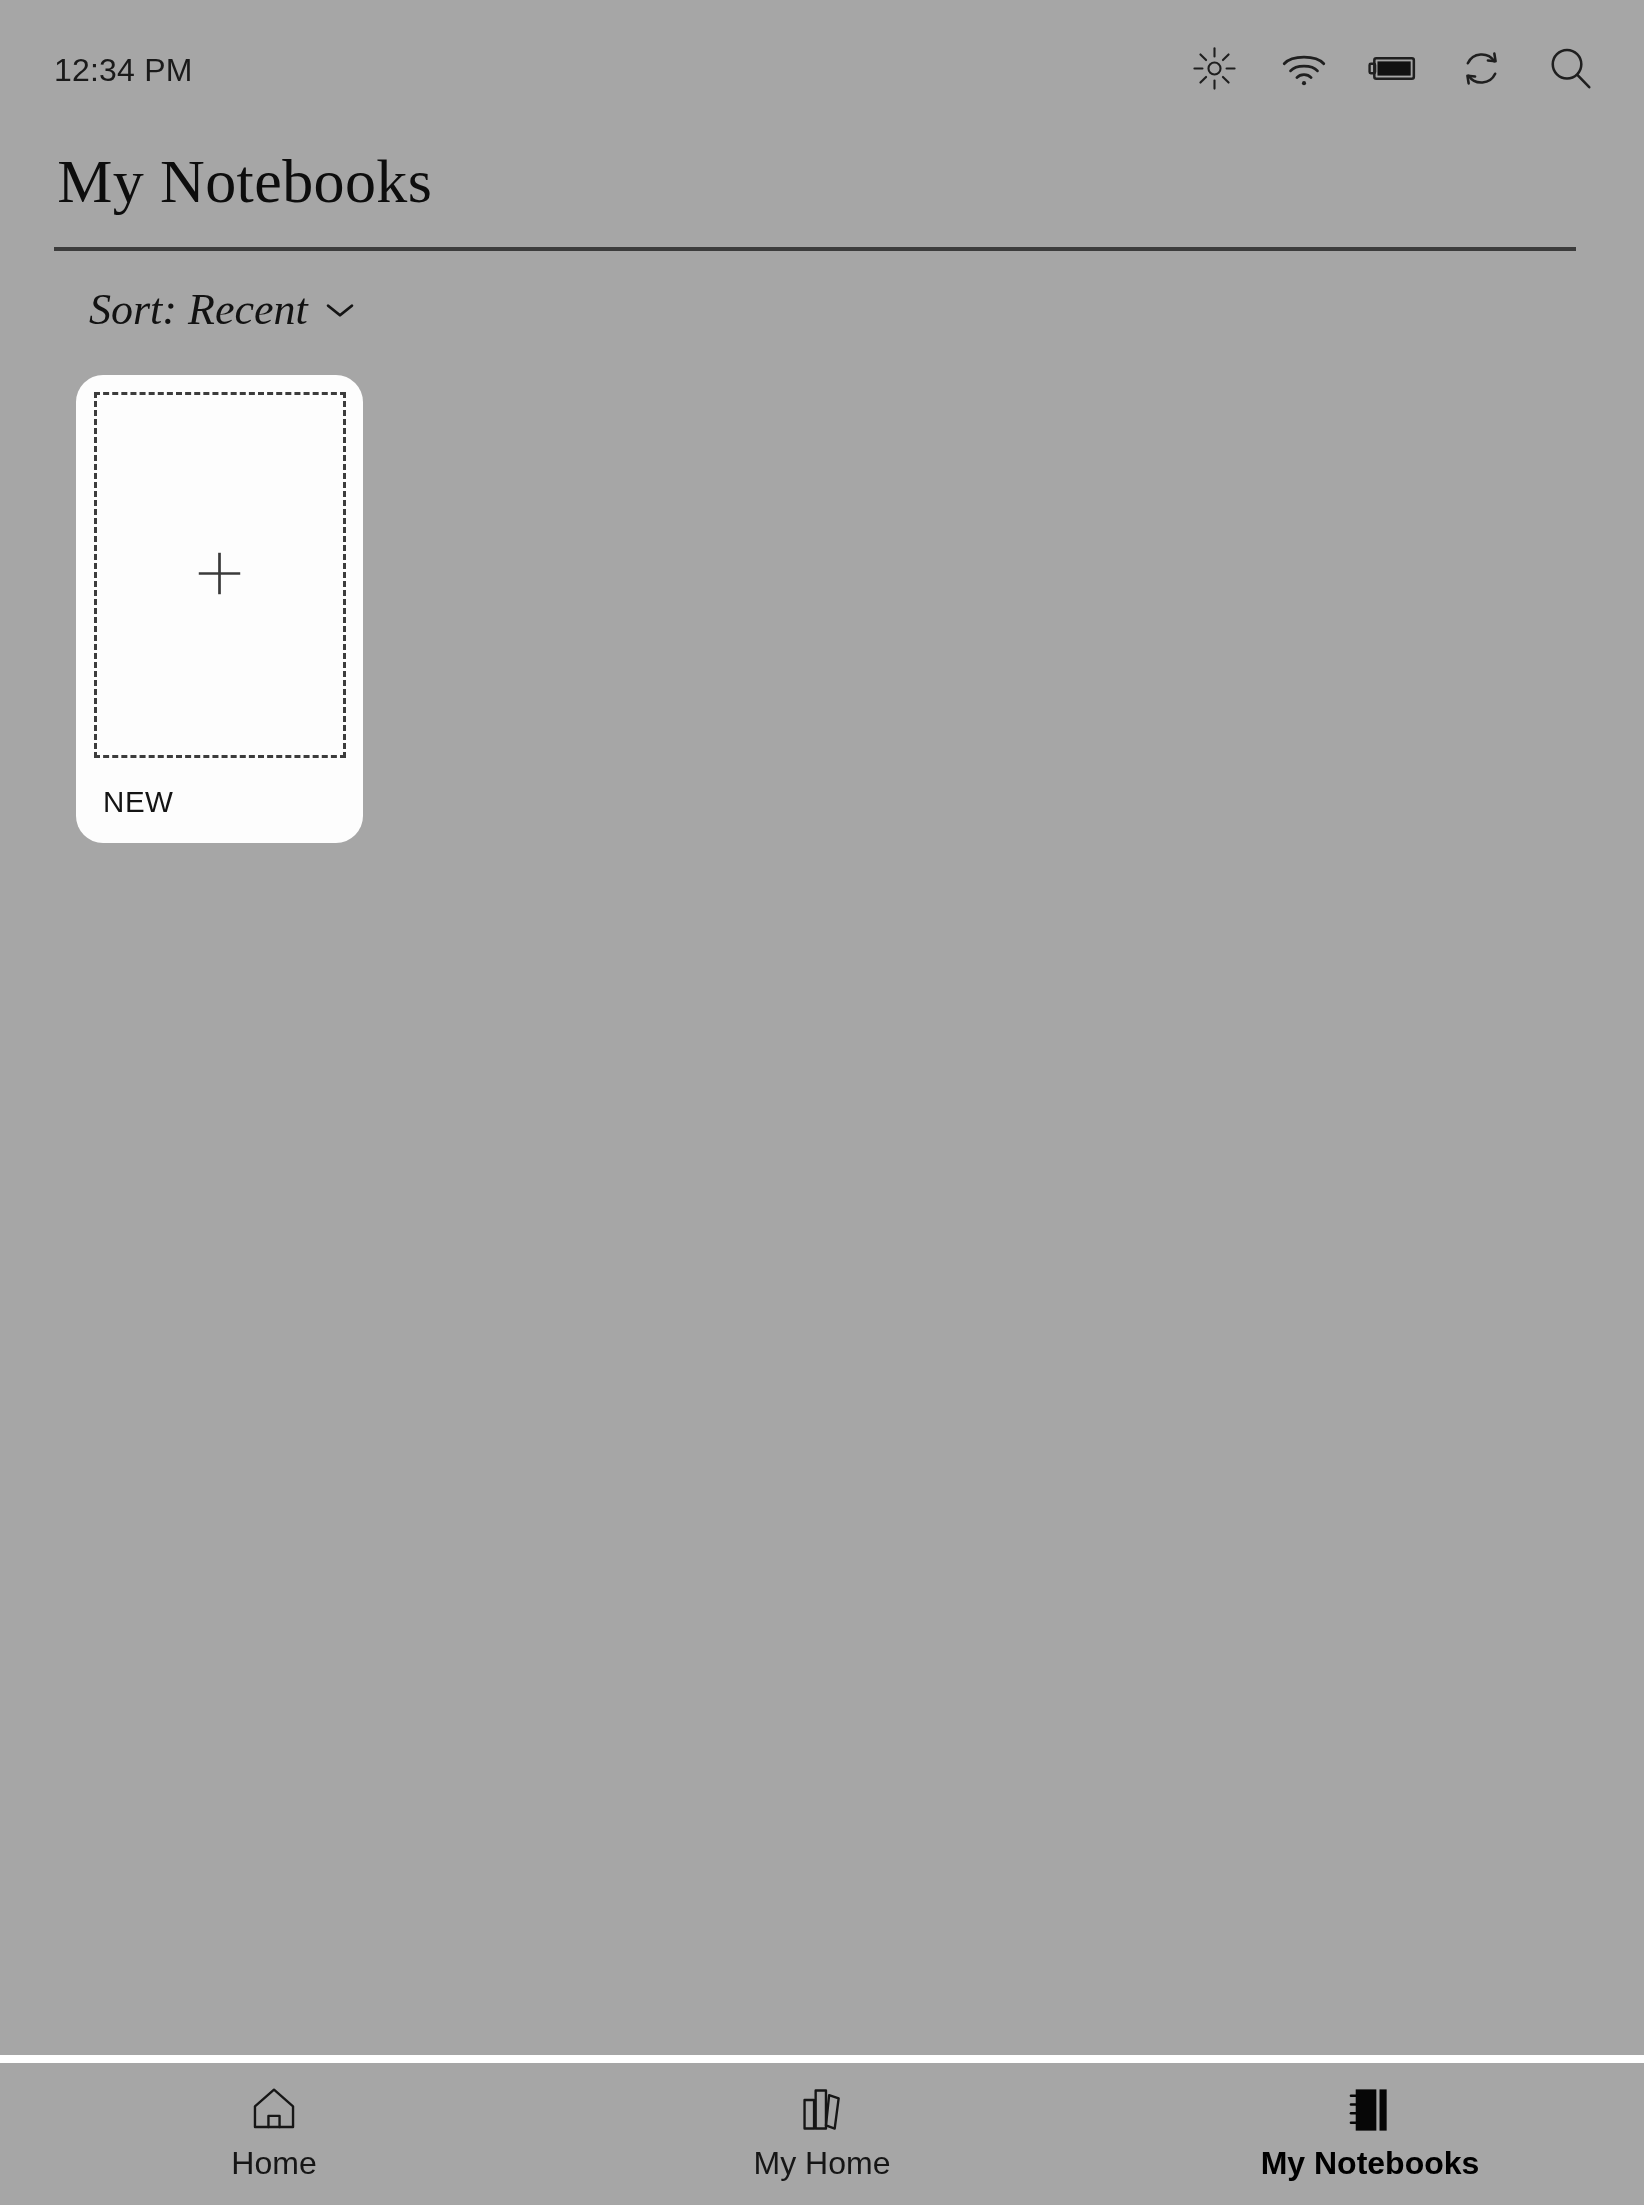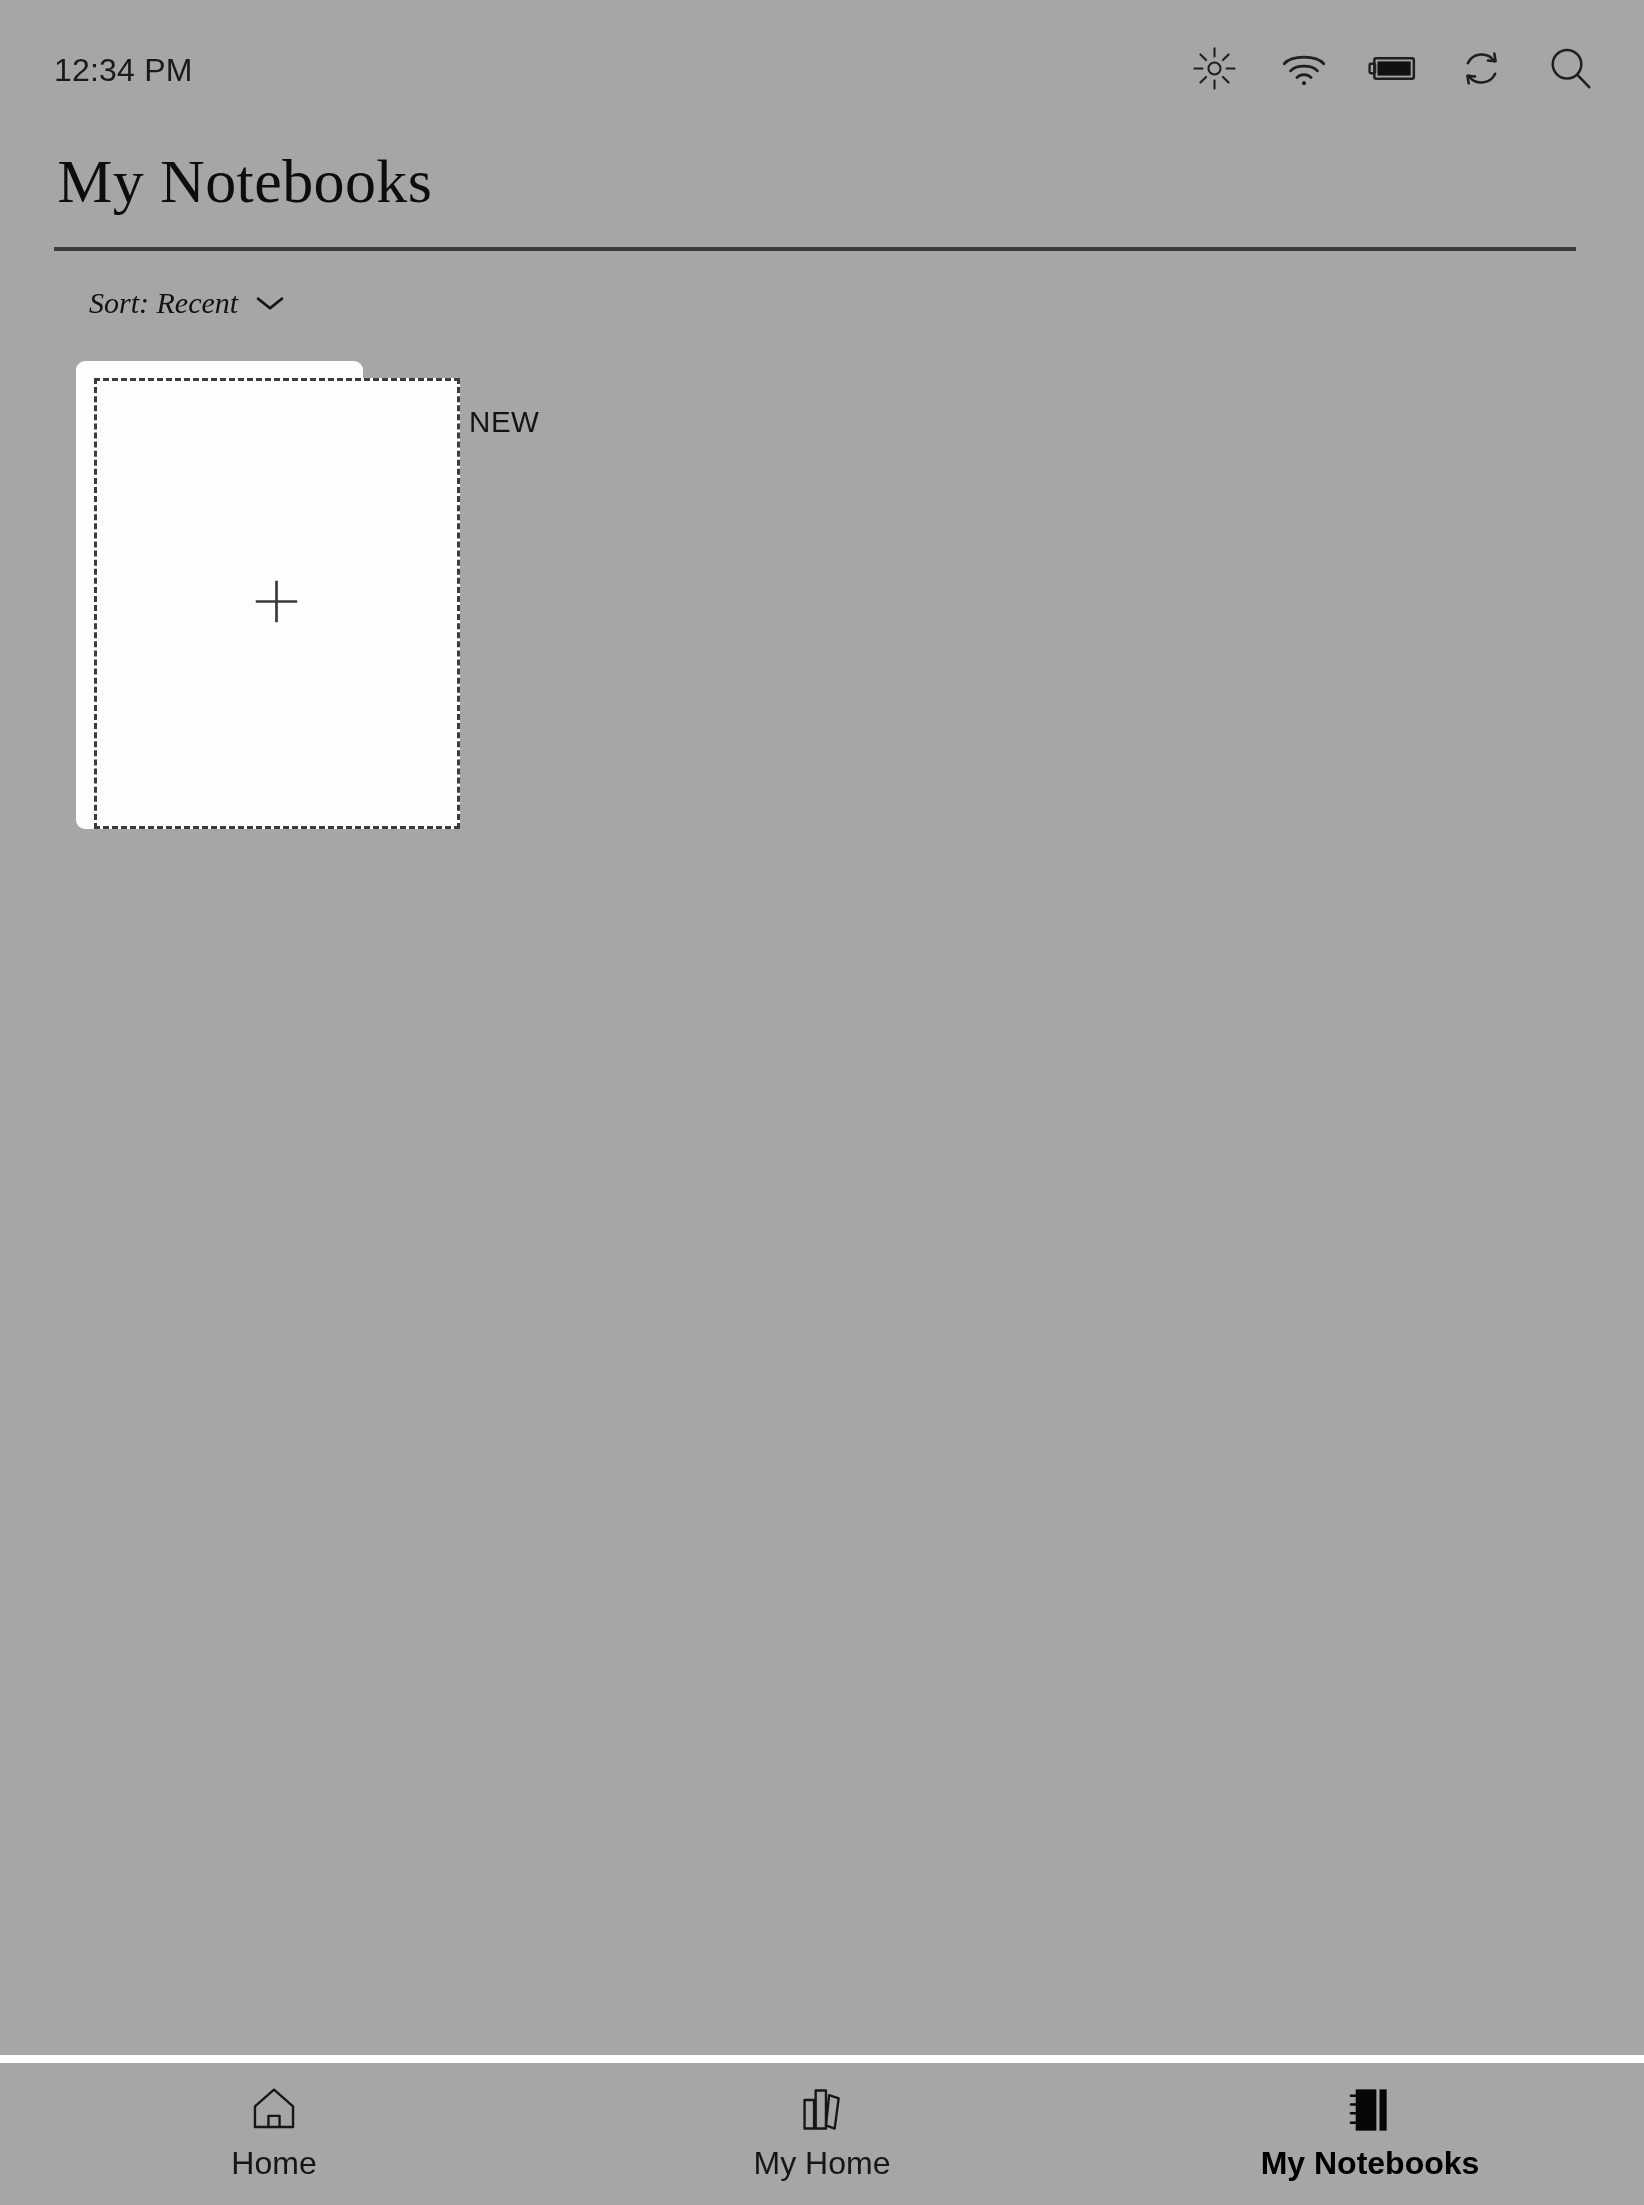--- a/index.html
+++ b/index.html
@@ -87,21 +87,21 @@
     align-items: center;
     padding: 37px 0 0 89px;
     gap: 16px;
     width: max-content;
     cursor: pointer;
   }
 
   .sort-label {
     font-family: "Liberation Serif", serif;
     font-style: italic;
-    font-size: 30px;
+    font-size: 44px;
     color: #121212;
     line-height: 1;
   }
 
   .chevron-down {
     display: block;
     margin-top: 4.8px;
   }
 
   
@@ -110,24 +110,24 @@
     padding: 43px 0 0 76px;
     display: flex;
     align-items: flex-start;
     gap: 41px;
   }
 
   .notebook-card {
     width: 287px;
     height: 468px;
     background: #fdfdfd;
-    border-radius: 9px;
+    border-radius: 27px;
     padding: 17.5px 17.5px 0 17.5px;
     display: flex;
-    flex-direction: row;
+    flex-direction: column;
     cursor: pointer;
   }
 
   .card-dashed {
     flex: 0 0 366px;
     border: 3.2px dashed #3c3c3c;
     display: flex;
     align-items: center;
     justify-content: center;
     background: #fdfdfd;

